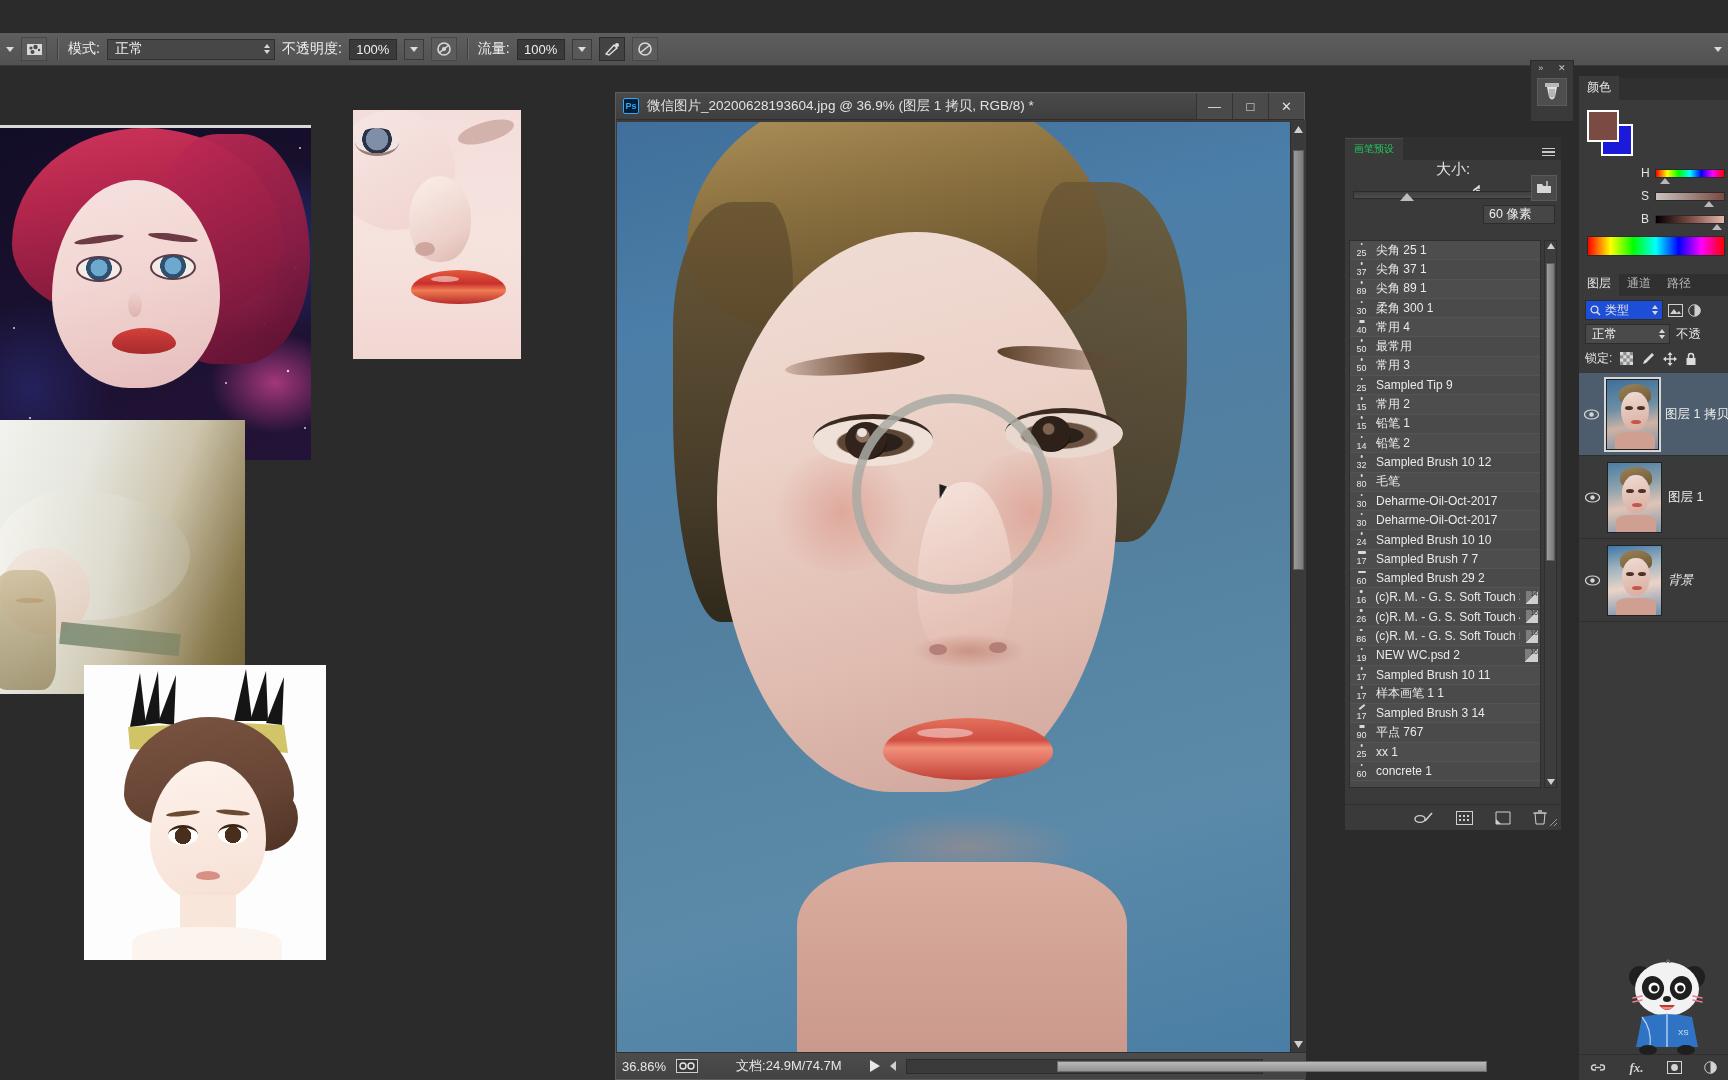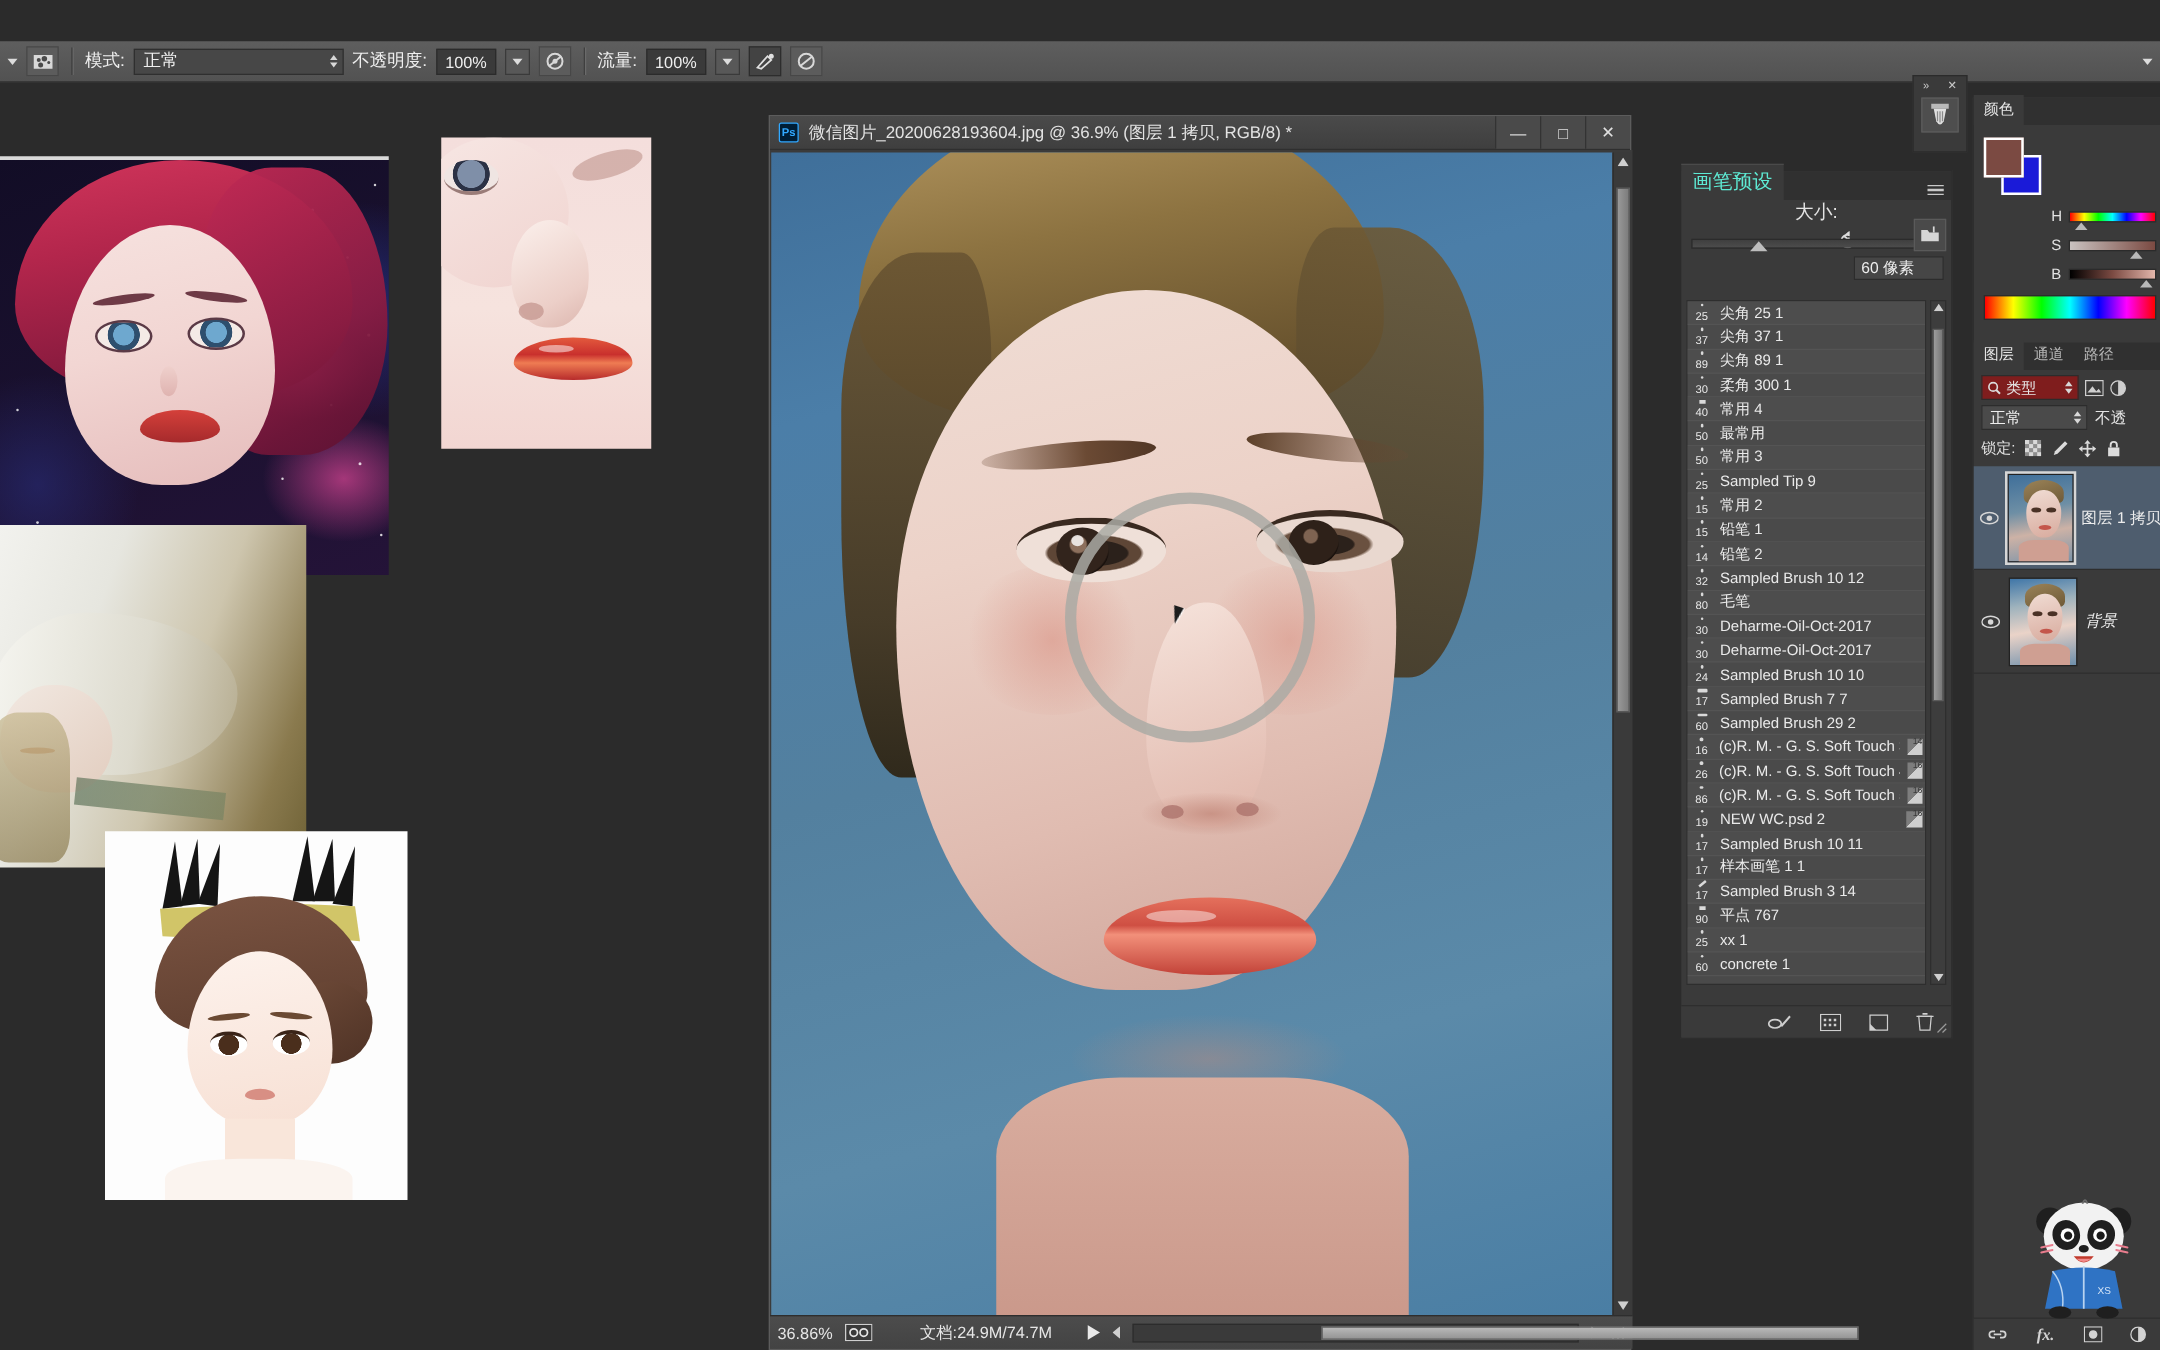--- a/index.html
+++ b/index.html
@@ -99,21 +99,21 @@
   .brushring{ position:absolute; left:235px; top:272px; width:200px; height:200px;
     border:9px solid rgba(170,170,165,.85); border-radius:50%; pointer-events:none; }
   .cursor-arrow{ position:absolute; left:320px; top:363px; width:0;height:0;
     border-left:5px solid transparent;border-right:3px solid transparent;border-top:14px solid #1c1c1c;
     transform:rotate(18deg); filter:drop-shadow(1px 0 0 #fff); }
 
   
   .brushpanel{ position:absolute; left:1344px; top:136px; width:218px; height:695px;
     background:#3a3a3a; border:1px solid #2b2b2b; }
   .panel-tabs{ height:23px; background:#303030; display:flex; align-items:flex-end; }
-  .panel-tabs .tab{ background:#3a3a3a; color:#5eead4; font-size:16px; padding:3px 9px 4px;
+  .panel-tabs .tab{ background:#3a3a3a; color:#22c55e; font-size:10px; padding:3px 9px 4px;
     border-top:1px solid #4a4a4a; }
   .panel-menu{ margin-left:auto; margin-right:6px; margin-bottom:4px; display:flex;
     flex-direction:column; gap:2px; }
   .panel-menu i{ display:block; width:13px; height:1.5px; background:#c8c8c8; }
   .size-row{ display:flex; align-items:center; height:29px; padding:0 6px; gap:6px;flex-direction:column; }
   .size-row .lbl{ color:#e4e4e4; font-size:15px; }
   .size-input{ margin-left:auto; background:#464646; border:1px solid #2c2c2c; height:19px;
     width:72px; color:#eee; font-size:12.5px; display:flex;align-items:center; padding-left:5px;}
   .slider{ margin:2px 8px 5px; height:8px; background:linear-gradient(#3f3f3f,#4c4c4c);
     border:1px solid #2b2b2b; position:relative; }
@@ -163,21 +163,21 @@
   .hsb{ display:flex; align-items:center; gap:5px; margin-bottom:9px; }
   .hsb .k{ color:#e2e2e2; font-size:12px; width:9px; }
   .hsb .bar{ flex:1; height:9px; position:relative; border:1px solid #2b2b2b; }
   .hsb .kn{ position:absolute; top:8px; width:0;height:0;
     border-left:5px solid transparent;border-right:5px solid transparent;border-bottom:6px solid #b8b8b8; }
   .spectrum{ position:absolute; left:8px; top:158px; width:138px; height:20px;
     background:linear-gradient(90deg,#f00,#ff0,#0f0,#0ff,#00f,#f0f,#f00); border:1px solid #2b2b2b; }
 
   .layers-panel{ position:absolute; left:0; top:196px; width:150px; height:806px; background:#3a3a3a; }
   .lfilter{ display:flex; align-items:center; gap:5px; padding:4px 6px; }
-  .lfilter .kindsel{ background:#7f1d1d; border:1px solid #2c2c2c; height:20px; flex:0 0 78px;
+  .lfilter .kindsel{ background:#1d4ed8; border:1px solid #2c2c2c; height:20px; flex:0 0 78px;
     display:flex; align-items:center; gap:4px; padding:0 4px; color:#e6e6e6; font-size:12px; }
   .lblend{ display:flex; align-items:center; gap:6px; padding:0 6px 4px; }
   .lblend .bsel{ background:#4a4a4a; border:1px solid #2c2c2c; height:20px; width:85px;
     display:flex;align-items:center;justify-content:space-between; padding:0 4px 0 6px;
     color:#eee; font-size:12.5px; }
   .lockrow{ display:flex; align-items:center; gap:8px; padding:2px 6px 6px; color:#e2e2e2; font-size:12px; }
   .layer{ height:83px; display:flex; align-items:center; gap:6px; padding-left:4px;
     border-bottom:1px solid #2e2e2e; }
   .layer.sel{ background:#4e5d6e; }
   .eyecol{ width:18px; display:flex; justify-content:center; }
@@ -948,20 +948,37 @@
             </div>
             <div class="lthumb" style="background: linear-gradient(170deg, rgb(63, 111, 154) 0%, rgb(110, 143, 165) 40%, rgb(205, 178, 166) 65%, rgb(123, 147, 168) 100%);">
               <div style="position:absolute;left:12px;top:4px;width:32px;height:20px;background:linear-gradient(160deg,#9b8358,#6c5836);border-radius:50% 50% 30% 30%"></div>
               <div style="position:absolute;left:14px;top:12px;width:28px;height:38px;background:linear-gradient(165deg,#f0dcd3,#d8ab9e);border-radius:48% 48% 44% 44%/48% 48% 52% 52%"></div>
               <div style="position:absolute;left:18px;top:26px;width:8px;height:4px;border-radius:50%;background:#4a3226"></div>
               <div style="position:absolute;left:30px;top:26px;width:8px;height:4px;border-radius:50%;background:#4a3226"></div>
               <div style="position:absolute;left:24px;top:40px;width:10px;height:4px;border-radius:50%;background:#c4564b"></div>
               <div style="position:absolute;left:8px;top:52px;width:40px;height:20px;background:#cf9f92;border-radius:30% 30% 0 0"></div>
             </div>
             <div class="lname">图层 1 拷贝</div>
+          </div>
+          <div class="layer">
+            <div class="eyecol">
+              <svg width="15" height="11" viewBox="0 0 15 11">
+                <ellipse cx="7.5" cy="5.5" rx="7" ry="4.5" fill="none" stroke="#d6d6d6" stroke-width="1.2"></ellipse>
+                <circle cx="7.5" cy="5.5" r="2.2" fill="#d6d6d6"></circle>
+              </svg>
+            </div>
+            <div class="lthumb" style="background: linear-gradient(170deg, rgb(76, 125, 164) 0%, rgb(143, 163, 172) 35%, rgb(224, 196, 182) 62%, rgb(127, 152, 171) 100%);">
+              <div style="position:absolute;left:12px;top:4px;width:32px;height:20px;background:linear-gradient(160deg,#9b8358,#6c5836);border-radius:50% 50% 30% 30%"></div>
+              <div style="position:absolute;left:14px;top:12px;width:28px;height:38px;background:linear-gradient(165deg,#f0dcd3,#d8ab9e);border-radius:48% 48% 44% 44%/48% 48% 52% 52%"></div>
+              <div style="position:absolute;left:18px;top:26px;width:8px;height:4px;border-radius:50%;background:#4a3226"></div>
+              <div style="position:absolute;left:30px;top:26px;width:8px;height:4px;border-radius:50%;background:#4a3226"></div>
+              <div style="position:absolute;left:24px;top:40px;width:10px;height:4px;border-radius:50%;background:#c4564b"></div>
+              <div style="position:absolute;left:8px;top:52px;width:40px;height:20px;background:#cf9f92;border-radius:30% 30% 0 0"></div>
+            </div>
+            <div class="lname">图层 1</div>
           </div>
           <div class="layer">
             <div class="eyecol">
               <svg width="15" height="11" viewBox="0 0 15 11">
                 <ellipse cx="7.5" cy="5.5" rx="7" ry="4.5" fill="none" stroke="#d6d6d6" stroke-width="1.2"></ellipse>
                 <circle cx="7.5" cy="5.5" r="2.2" fill="#d6d6d6"></circle>
               </svg>
             </div>
             <div class="lthumb" style="background: linear-gradient(170deg, rgb(63, 118, 168) 0%, rgb(159, 179, 189) 30%, rgb(234, 211, 200) 58%, rgb(110, 143, 171) 100%);">
               <div style="position:absolute;left:12px;top:4px;width:32px;height:20px;background:linear-gradient(160deg,#9b8358,#6c5836);border-radius:50% 50% 30% 30%"></div>

